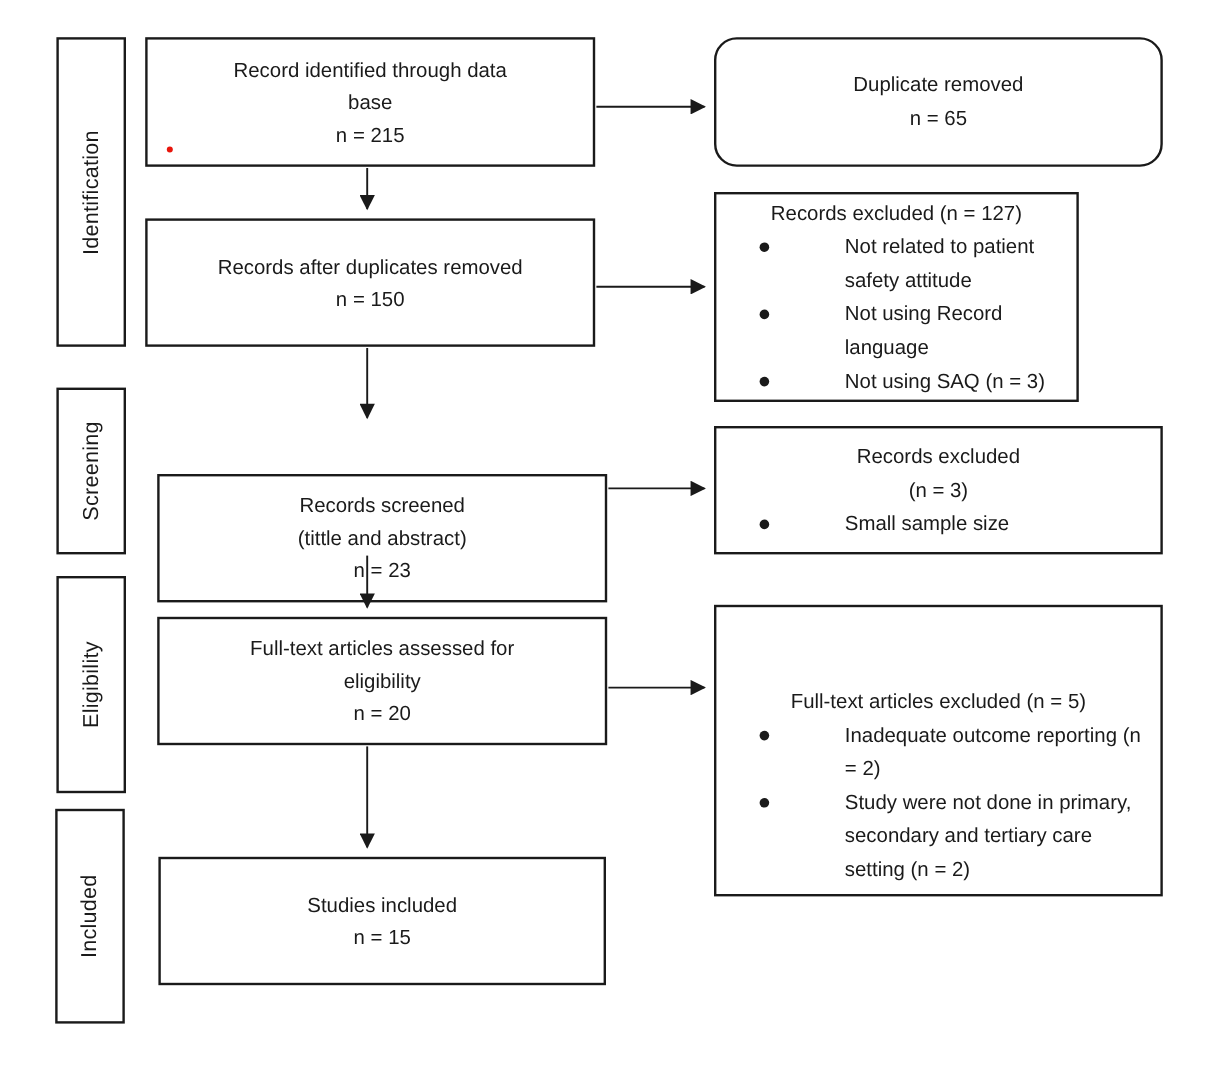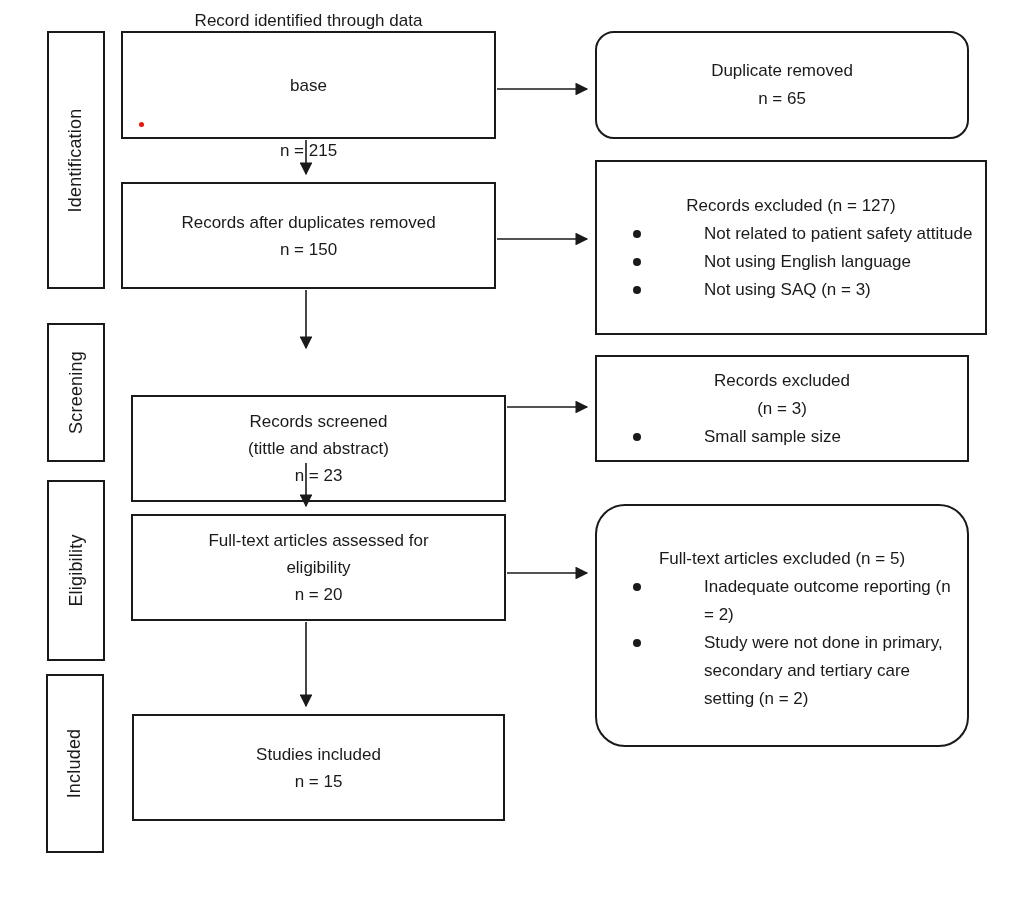--- a/index.html
+++ b/index.html
@@ -37,23 +37,22 @@
     white-space: nowrap;
     font-size: 18px;
     letter-spacing: 0.2px;
   }
   .side-box {
     align-items: stretch;
     padding: 6px 12px;
     line-height: 28px;
   }
   .side-box.top-align {
-    justify-content: center;
+    justify-content: flex-end;
     padding-top: 12px;
-    border-radius: 30px;
   }
   .side-title { text-align: center; }
   .bullet-row {
     display: flex;
     align-items: flex-start;
     text-align: left;
     padding-left: 24px;
     gap: 36px;
   }
   .bullet-dot {
@@ -94,21 +93,21 @@
   <div class="box stage" style="left:47px; top:323px; width:58px; height:139px;">
     <span class="rot">Screening</span>
   </div>
   <div class="box stage" style="left:47px; top:480px; width:58px; height:181px;">
     <span class="rot">Eligibility</span>
   </div>
   <div class="box stage" style="left:46px; top:674px; width:58px; height:179px;">
     <span class="rot">Included</span>
   </div>
 
-  <div class="box" style="left:121px; top:31px; width:375px; height:108px;gap:38px;">
+  <div class="box" style="left:121px; top:31px; width:375px; height:108px;">
     <div>Record identified through data</div>
     <div>base</div>
     <div>n = 215</div>
   </div>
 
   <div class="annotation-dot"></div>
 
   <div class="box" style="left:121px; top:182px; width:375px; height:107px;">
     <div>Records after duplicates removed</div>
     <div>n = 150</div>
@@ -129,29 +128,29 @@
   <div class="box" style="left:132px; top:714px; width:373px; height:107px;">
     <div>Studies included</div>
     <div>n = 15</div>
   </div>
 
   <div class="box side-box" style="left:595px; top:31px; width:374px; height:108px;border-radius:19px;">
     <div class="side-title">Duplicate removed</div>
     <div class="side-title">n = 65</div>
   </div>
 
-  <div class="box side-box" style="left:595px; top:160px; width:392px; height:175px;">
+  <div class="box side-box" style="left:595px; top:160px; width:304px; height:175px;">
     <div class="side-title">Records excluded (n = 127)</div>
     <div class="bullet-row">
       <span class="bullet-dot"></span>
       <span class="bullet-text">Not related to patient safety attitude</span>
     </div>
     <div class="bullet-row">
       <span class="bullet-dot"></span>
-      <span class="bullet-text">Not using English language</span>
+      <span class="bullet-text">Not using Record language</span>
     </div>
     <div class="bullet-row">
       <span class="bullet-dot"></span>
       <span class="bullet-text">Not using SAQ (n = 3)</span>
     </div>
   </div>
 
   <div class="box side-box" style="left:595px; top:355px; width:374px; height:107px;">
     <div class="side-title">Records excluded</div>
     <div class="side-title">(n = 3)</div>

